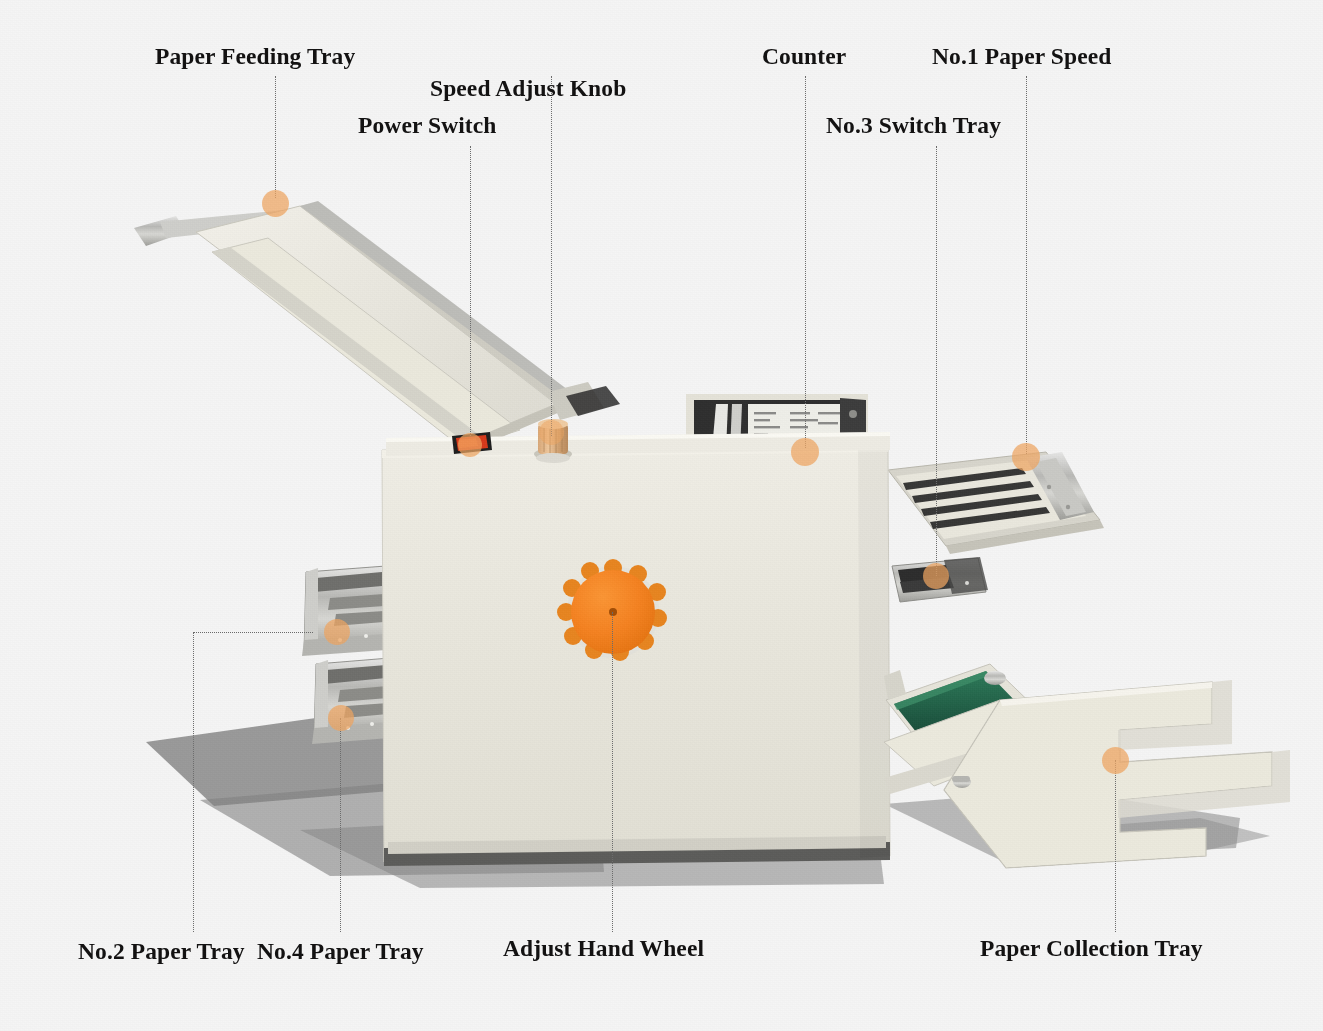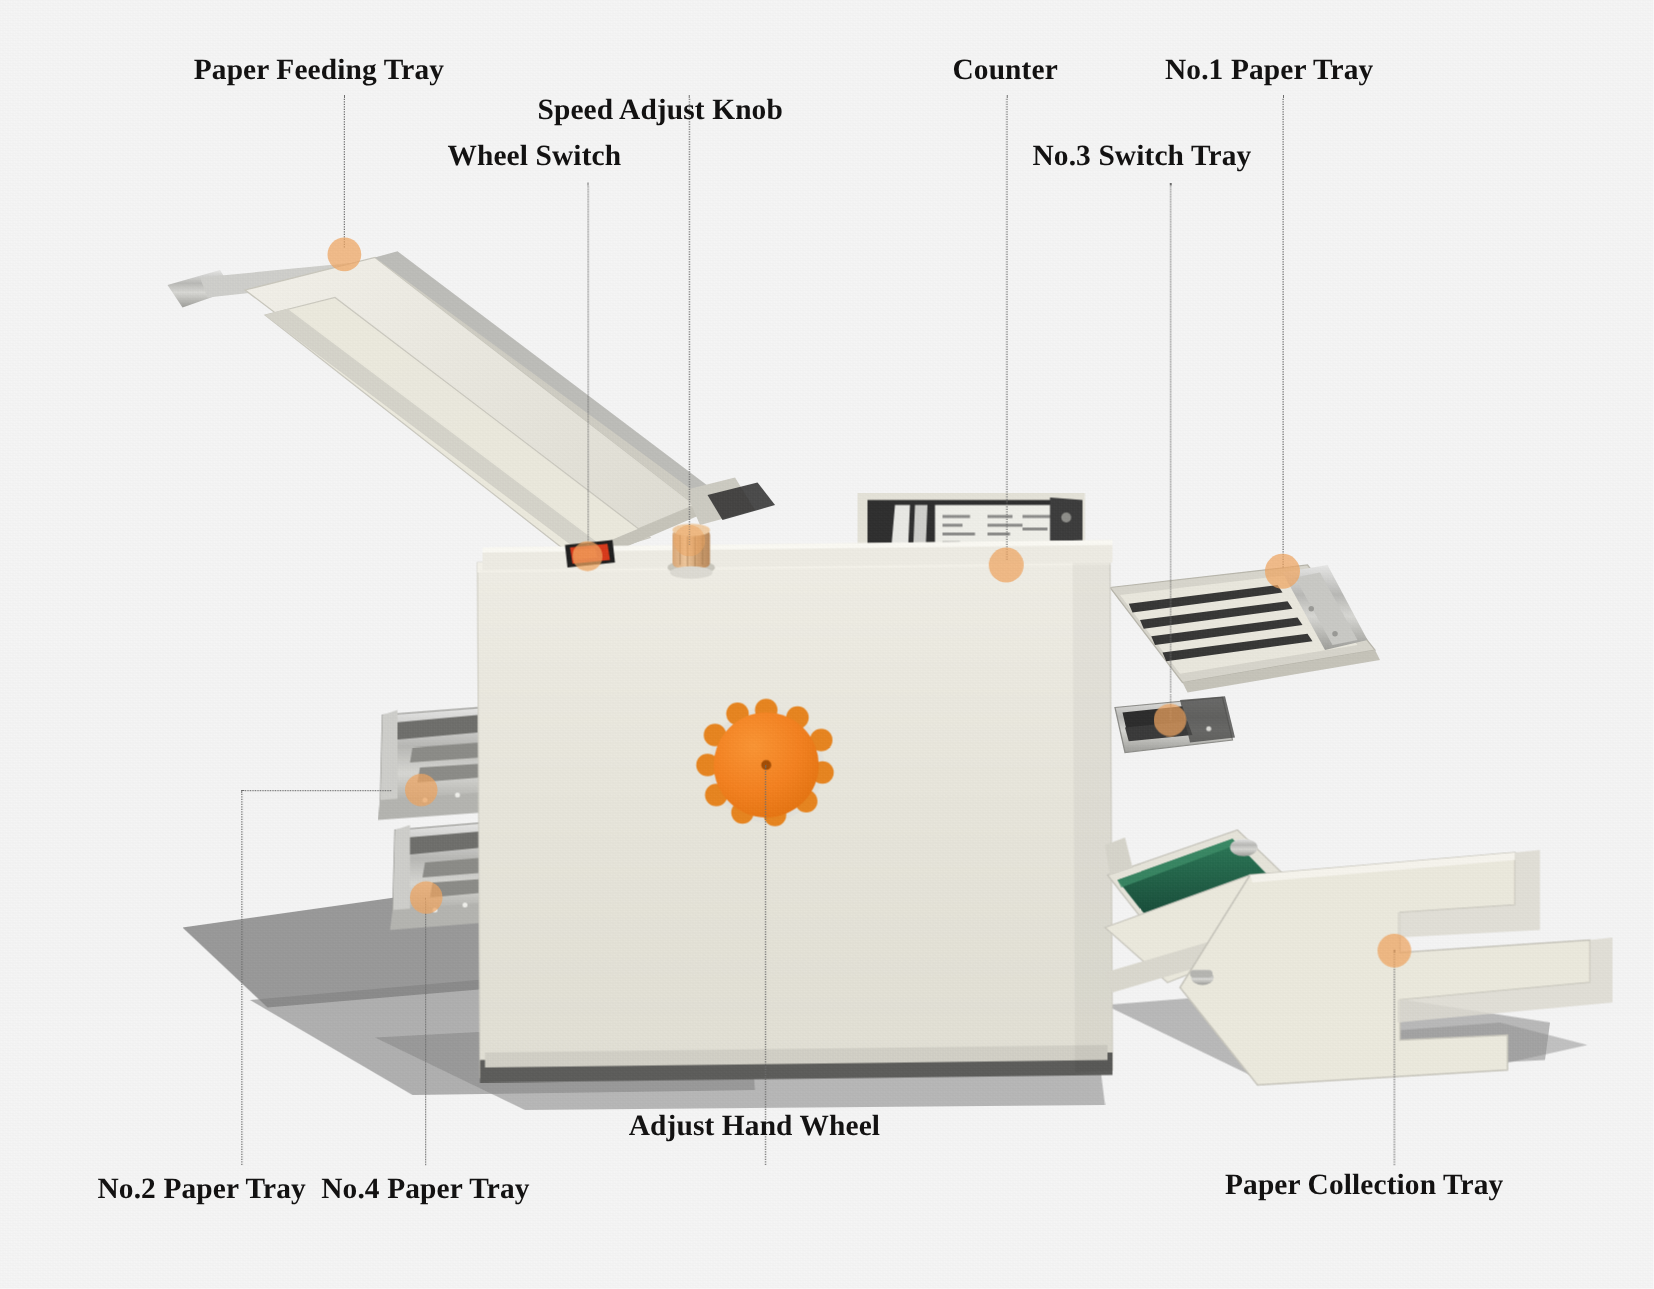--- a/index.html
+++ b/index.html
@@ -330,28 +330,28 @@
   <div class="dot" style="left:328px; top:705px; width:26px; height:26px;"></div>
   <div class="dot" style="left:601px; top:600px; width:24px; height:24px; opacity:0;"></div>
   <div class="dot" style="left:1102px; top:747px; width:27px; height:27px;"></div>
 
   <div class="label" style="left:155px; top:45px;">Paper Feeding Tray</div>
 
   <div class="label" style="left:430px; top:45px;margin-top:32px;">Speed Adjust Knob</div>
 
   <div class="label" style="left:762px; top:45px;text-align:right;">Counter</div>
 
-  <div class="label" style="left:932px; top:45px;">No.1 Paper Tray</div>
-
-  <div class="label" style="left:358px; top:114px;">Wheel Switch</div>
+  <div class="label" style="left:932px; top:45px;">No.1 Paper Speed</div>
+
+  <div class="label" style="left:358px; top:114px;">Power Switch</div>
 
   <div class="label" style="left:826px; top:114px;">No.3 Switch Tray</div>
 
   <div class="label" style="left:54px; top:940px;margin-left:24px;">No.2 Paper Tray</div>
 
   <div class="label" style="left:257px; top:940px;text-align:right;">No.4 Paper Tray</div>
 
-  <div class="label" style="left:503px; top:890px;">Adjust Hand Wheel</div>
+  <div class="label" style="left:503px; top:937px;">Adjust Hand Wheel</div>
 
   <div class="label" style="left:980px; top:937px;">Paper Collection Tray</div>
 
   <div id="grain"></div>
 </div>
 
 </body></html>

